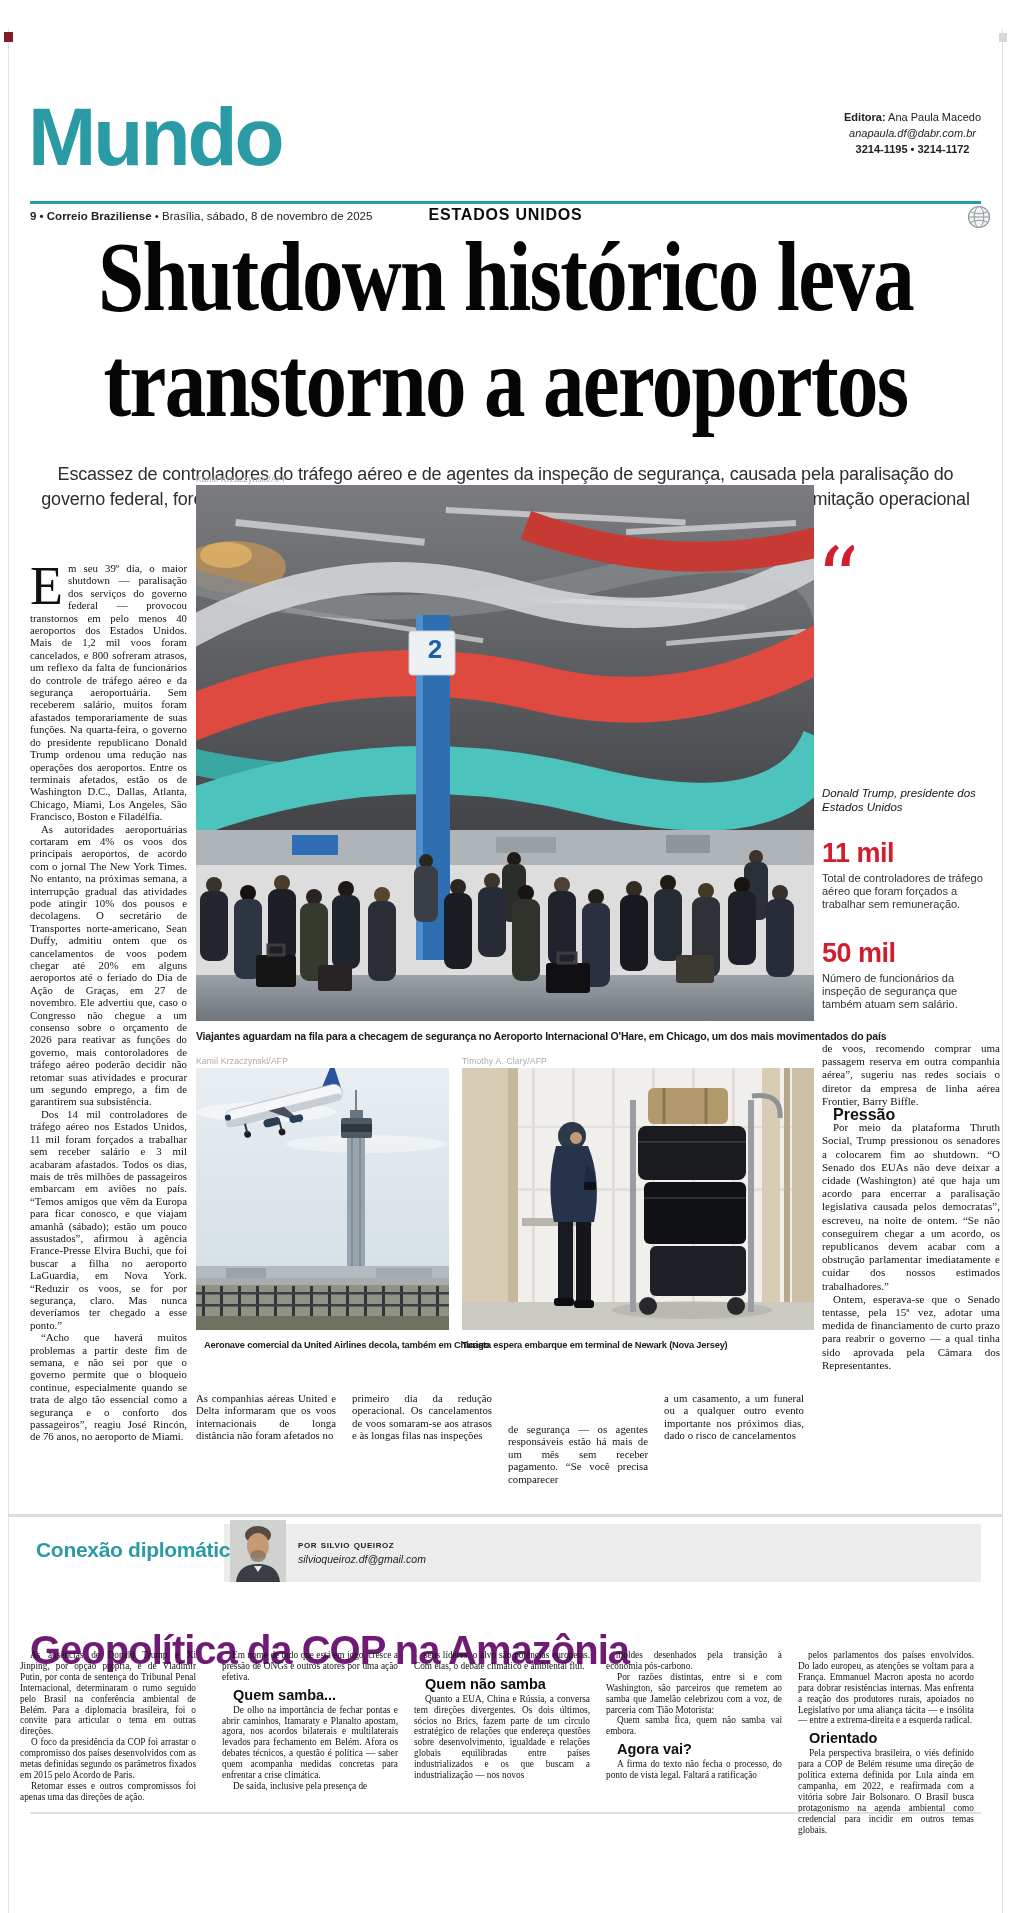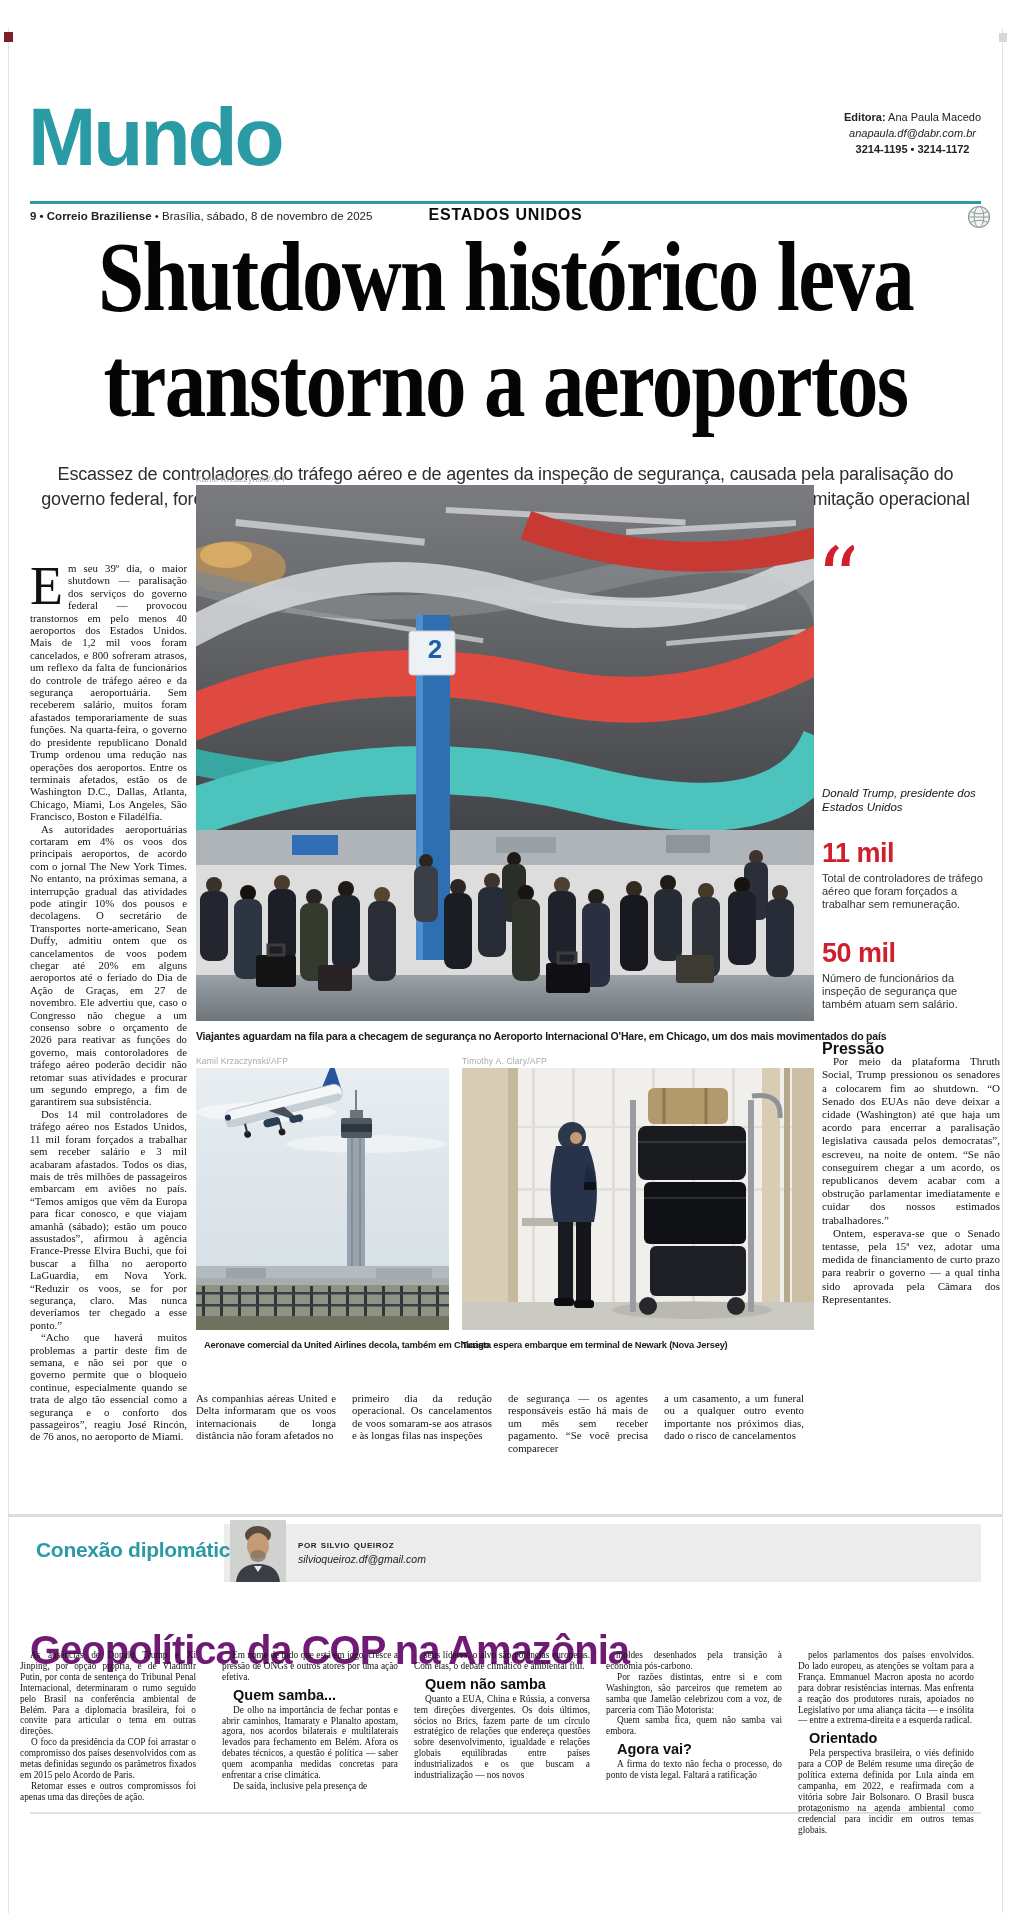--- a/index.html
+++ b/index.html
@@ -363,33 +363,34 @@
         <rect x="20" y="162" width="96" height="50" rx="6" fill="#1e2026"></rect>
         <circle cx="18" cy="222" r="9" fill="#27282b"></circle>
         <circle cx="106" cy="222" r="9" fill="#27282b"></circle>
       </g>
     </svg>
   </div>
   <div class="abs caption small" style="left:462px;top:1340px;">Turista espera embarque em terminal de Newark (Nova Jersey)</div>
 
   <div class="abs bodycol contcol" style="left:196px;">As companhias aéreas United e Delta informaram que os voos internacionais de longa distância não foram afetados no</div>
   <div class="abs bodycol contcol" style="left:352px;">primeiro dia da redução operacional. Os cancelamentos de voos somaram-se aos atrasos e às longas filas nas inspeções</div>
-  <div class="abs bodycol contcol" style="left:508px;">de segurança — os agentes responsáveis estão há mais de um mês sem receber pagamento. “Se você precisa comparecer</div>
+  <div class="abs bodycol contcol" style="left:508px;margin-top:31px;">de segurança — os agentes responsáveis estão há mais de um mês sem receber pagamento. “Se você precisa comparecer</div>
   <div class="abs bodycol contcol" style="left:664px;">a um casamento, a um funeral ou a qualquer outro evento importante nos próximos dias, dado o risco de cancelamentos</div>
 
   <div class="abs qmark">“</div>
   <div class="abs attrib">
     <span class="name">Donald Trump</span><span>, presidente dos Estados Unidos</span>
   </div>
   <div class="abs statval" style="top:838px;">11 mil</div>
   <div class="abs statdesc" style="top:872px;">Total de controladores de tráfego aéreo que foram forçados a trabalhar sem remuneração.</div>
   <div class="abs statval" style="top:938px;">50 mil</div>
   <div class="abs statdesc" style="top:972px;">Número de funcionários da inspeção de segurança que também atuam sem salário.</div>
 
   <div class="abs bodycol col-right">
+    <p>de voos, recomendo comprar uma passagem reserva em outra companhia aérea”, sugeriu nas redes sociais o diretor da empresa de linha aérea Frontier, Barry Biffle.</p>
     <p class="subhead">Pressão</p>
     <p>Por meio da plataforma Thruth Social, Trump pressionou os senadores a colocarem fim ao shutdown. “O Senado dos EUAs não deve deixar a cidade (Washington) até que haja um acordo para encerrar a paralisação legislativa causada pelos democratas”, escreveu, na noite de ontem. “Se não conseguirem chegar a um acordo, os republicanos devem acabar com a obstrução parlamentar imediatamente e cuidar dos nossos estimados trabalhadores.”</p>
     <p>Ontem, esperava-se que o Senado tentasse, pela 15ª vez, adotar uma medida de financiamento de curto prazo para reabrir o governo — a qual tinha sido aprovada pela Câmara dos Representantes.</p>
   </div>
 
   <div class="abs section-rule"></div>
   <div class="abs band"></div>
   <div class="abs colname">Conexão diplomática</div>
   <div class="abs portrait">
     <svg width="56" height="62" viewBox="0 0 56 62">

